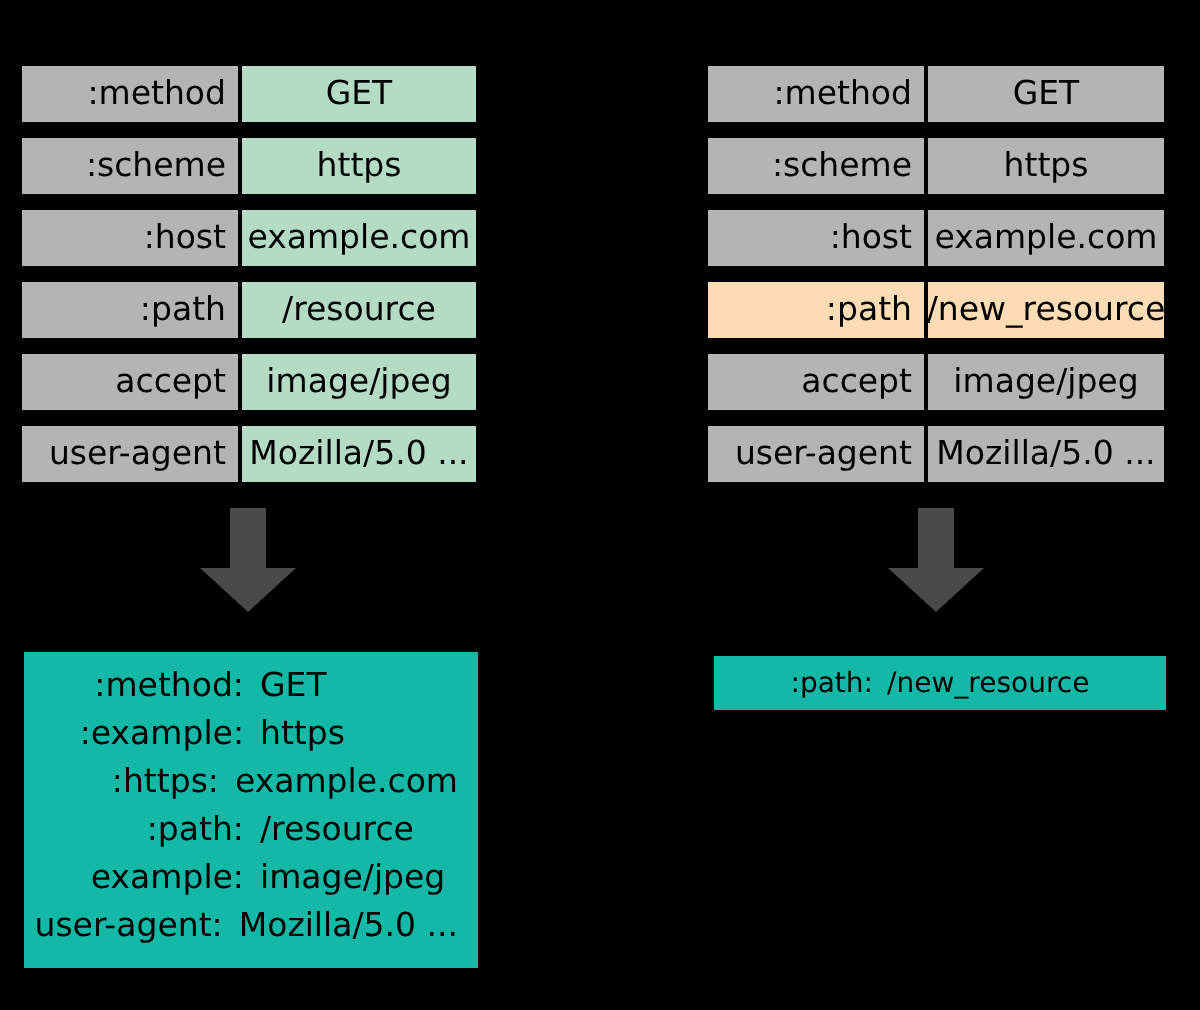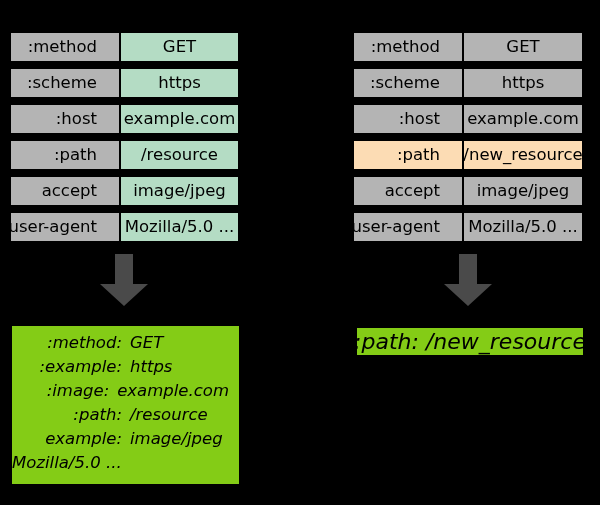--- a/index.html
+++ b/index.html
@@ -39,21 +39,21 @@
     box-sizing: border-box;
     border: 1.5px solid #000000;
     font-size: 16.5px;
     color: #000000;
     line-height: 1;
     white-space: nowrap;
     overflow: hidden;
   }
   .cell-name {
     justify-content: flex-end;
-    padding-right: 22px;
+    padding-right: 6px;
   }
   .cell-value {
     justify-content: center;
     padding: 0 3px;
   }
 
   .bg-gray   { background: #b4b4b4; }
   .bg-green  { background: #b4dcc4; }
   .bg-peach  { background: #fcdcb4; }
 
@@ -72,25 +72,24 @@
     position: absolute;
     width: 52px;
     height: 52px;
   }
   #arrow-left  { left: 98px;  top: 254px; }
   #arrow-right { left: 442px; top: 254px; }
 
   
   .blue-box {
     position: absolute;
-    background: #84cc16;
+    background: #14b8a6;
     border: 1.5px solid #000000;
     box-sizing: border-box;
     color: #000000;
-    font-style: italic;
   }
   #block-left {
     left: 11px;
     top: 325px;
     width: 229px;
     height: 160px;
     padding: 9px 10px 0 0;
   }
   #block-right {
     left: 356px;
@@ -113,21 +112,21 @@
     width: 110px;
     text-align: right;
     padding-right: 8px;
     white-space: nowrap;
   }
   .blk-value {
     text-align: left;
     white-space: nowrap;
   }
   .blk-inline {
-    font-size: 22px;
+    font-size: 14px;
     line-height: 1;
     white-space: nowrap;
   }
   .blk-inline .blk-sep { display: inline-block; width: 7px; }
 </style>
 </head>
 <body>
 
 <div id="canvas">
 
@@ -208,32 +207,33 @@
   <div class="blue-box" id="block-left">
     <div class="blk-row">
       <span class="blk-name">:method:</span>
       <span class="blk-value">GET</span>
     </div>
     <div class="blk-row">
       <span class="blk-name">:example:</span>
       <span class="blk-value">https</span>
     </div>
     <div class="blk-row">
-      <span class="blk-name">:image:</span>
+      <span class="blk-name">:https:</span>
       <span class="blk-value">example.com</span>
     </div>
     <div class="blk-row">
       <span class="blk-name">:path:</span>
       <span class="blk-value">/resource</span>
     </div>
     <div class="blk-row">
       <span class="blk-name">example:</span>
       <span class="blk-value">image/jpeg</span>
     </div>
     <div class="blk-row">
+      <span class="blk-name">user-agent:</span>
       <span class="blk-value">Mozilla/5.0 ...</span>
     </div>
   </div>
 
   <div class="blue-box" id="block-right">
     <span class="blk-inline"><span>:path:</span><span class="blk-sep"></span><span>/new_resource</span></span>
   </div>
 
 </div>
 

